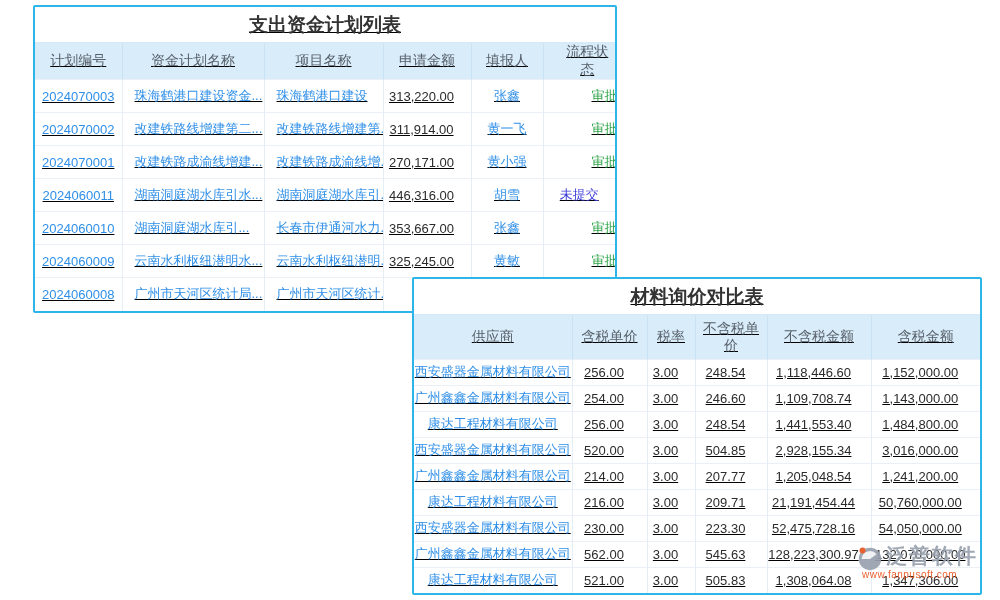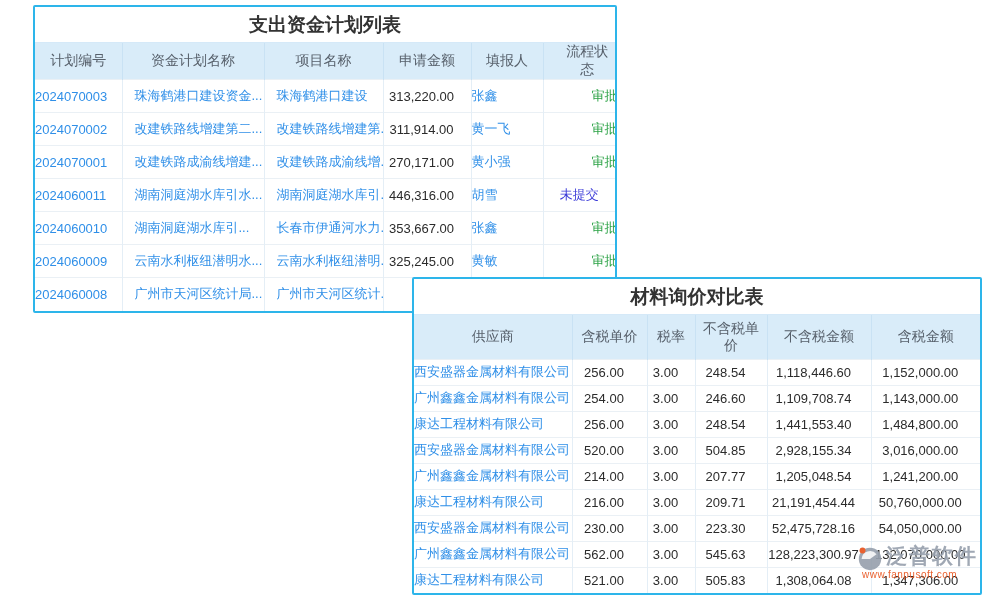--- a/index.html
+++ b/index.html
@@ -1,20 +1,20 @@
 <!DOCTYPE html>
 <html><head>
 <meta charset="utf-8">
 <style>
   * { margin:0; padding:0; box-sizing:border-box; }
   html,body { width:1000px; height:600px; background:#ffffff; overflow:hidden;
               font-family:"Liberation Sans","DejaVu Sans",sans-serif; }
   .card {
     position:absolute; background:#14b8a6;
-    border:2px solid #2db5ea; border-radius:2px;
+    border:2px solid #2db5ea; border-radius:2px;text-decoration:underline;
   }
   .card1 { left:33px; top:5px;  width:584px; z-index:1; }
   .card2 { left:412px; top:277px; width:570px; z-index:2; }
   .card-title {
     height:36px; line-height:36px; text-align:center;
     font-size:19px; font-weight:bold; color:#333;
     background:#ffffff; border-bottom:1px solid #d5e9f8;
   }
   table { width:100%; border-collapse:collapse; table-layout:fixed; }
   th {
@@ -24,21 +24,21 @@
   th:last-child { border-right:none;padding-left:16px; }
   td {
     font-size:13px; border-right:1px solid #e4eef6; border-top:1px solid #eaf0f5;
     white-space:nowrap; overflow:hidden; background:#ffffff;
   }
   td:last-child { border-right:none; }
   .tbl1 th { height:34px; }
   .tbl1 td { height:33px; }
   .tbl2 th { height:44px; line-height:17px; padding:0 4px; }
   .tbl2 td { height:26px; }
-  .c-center { text-align:left; }
+  .c-center { text-align:center; }
   .c-left   { text-align:left; padding-left:12px; }
   .c-link   { color:#2f8fe8; }
   .c-amount { color:#2b2b2b; text-align:center; padding-right:11px; }
   .s-green  { color:#2ba245; text-align:center;padding-left:48px; }
   .s-pending{ color:#3b3bd8; text-align:center; }
   
   .watermark {
     position:absolute; left:856px; top:544px; width:142px; z-index:5;
     opacity:.92; pointer-events:none;
   }

